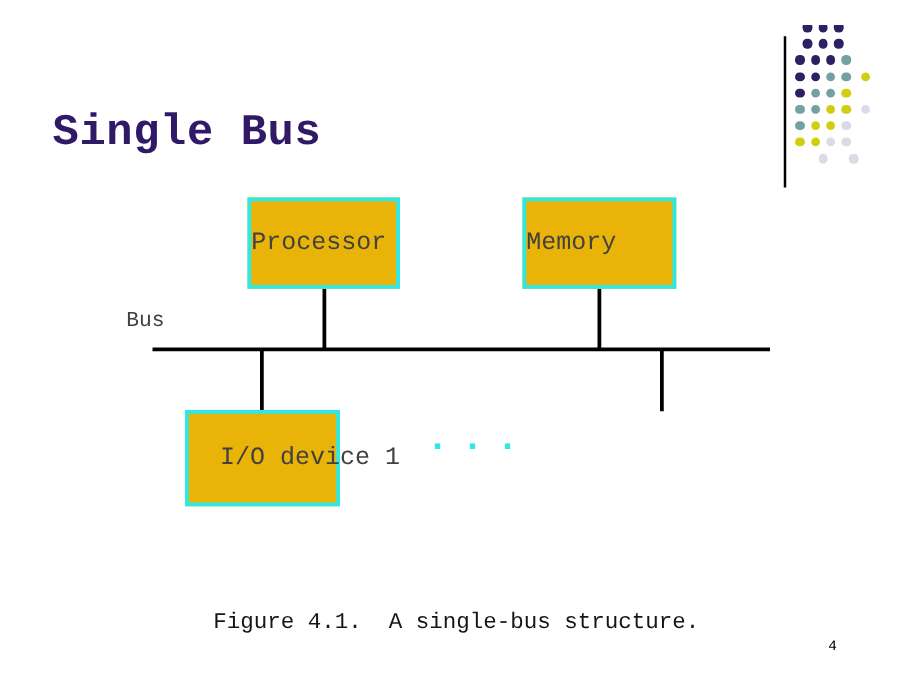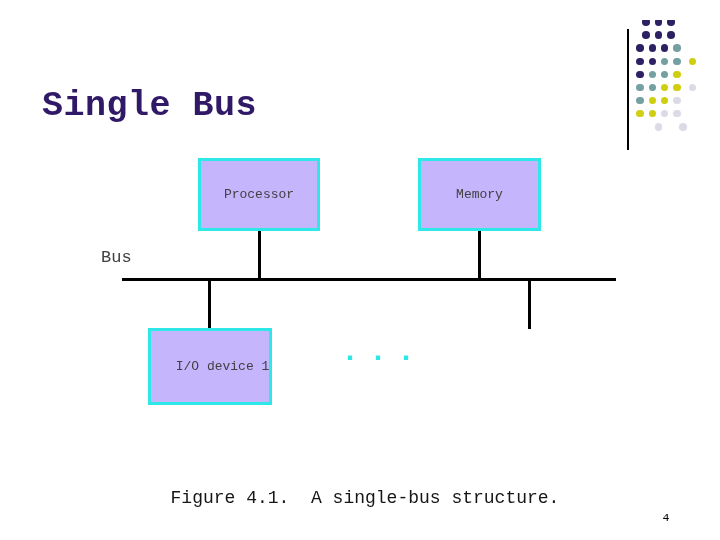--- a/index.html
+++ b/index.html
@@ -33,25 +33,25 @@
   }
   .dot {
     position: absolute;
     border-radius: 50%;
   }
   
   .dbox {
     position: absolute;
     box-sizing: border-box;
     border: 3px solid var(--box-border, #2ee8e8);
-    background: #c4b5fd;
+    background: #eab308;
     display: flex;
     align-items: center;
-    justify-content: center;
-    font-size: 13px;
+    justify-content: flex-start;
+    font-size: 20px;
     color: var(--label-text, #414141);
     white-space: pre;
   }
   .hline, .vline {
     position: absolute;
     background: var(--line-color, #000000);
   }
   .bus-label {
     position: absolute;
     left: 101px;

